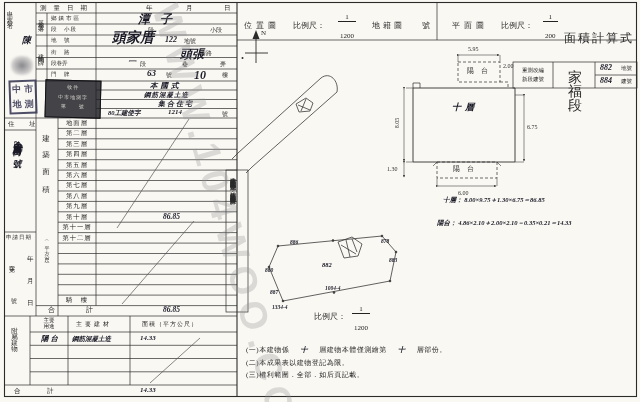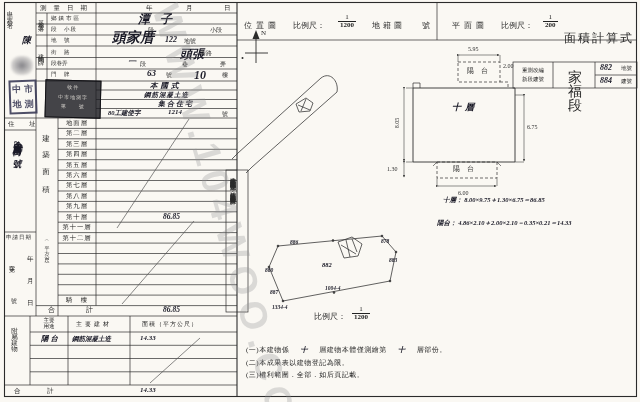--- a/index.html
+++ b/index.html
@@ -17,21 +17,21 @@
   .stamp-receipt div{font-size:5px;line-height:1.9;letter-spacing:1px;white-space:nowrap;}
   .seal{z-index:4;border:2px solid #3c3c58;color:#3c3c58;transform:rotate(-2deg);opacity:.9;
       display:grid;grid-template-columns:1fr 1fr;place-items:center;font-weight:bold;}
   .seal span{font-size:9px;}
   .smudge{z-index:4;background:radial-gradient(ellipse at center,rgba(35,35,48,.55),rgba(35,35,48,.18) 65%,transparent 85%);
       filter:blur(1px);border-radius:40%;}
   #watermark{z-index:9;pointer-events:none;font-family:"Liberation Sans","DejaVu Sans",sans-serif;
       font-weight:bold;font-size:38px;letter-spacing:7px;color:rgba(145,145,148,0.30);
       transform:rotate(74deg);transform-origin:0 0;white-space:nowrap;}
   .frac{display:inline-flex;flex-direction:column;align-items:center;vertical-align:middle;}
-  .frac .den{border-top:1px solid #222;padding:0 2px;font-weight:bold;}
+  .frac .den{border-top:1px solid #222;padding:11px 2px;}
   .fr{height:10.42px;display:flex;align-items:center;justify-content:center;
       font-size:6.3px;letter-spacing:1px;}
   .note{font-size:7px;letter-spacing:.5px;color:#262626;}
   .dim{font-size:6px;color:#333;z-index:3;}
 </style>
 </head>
 <body>
 
 <div id="sheet">
 

